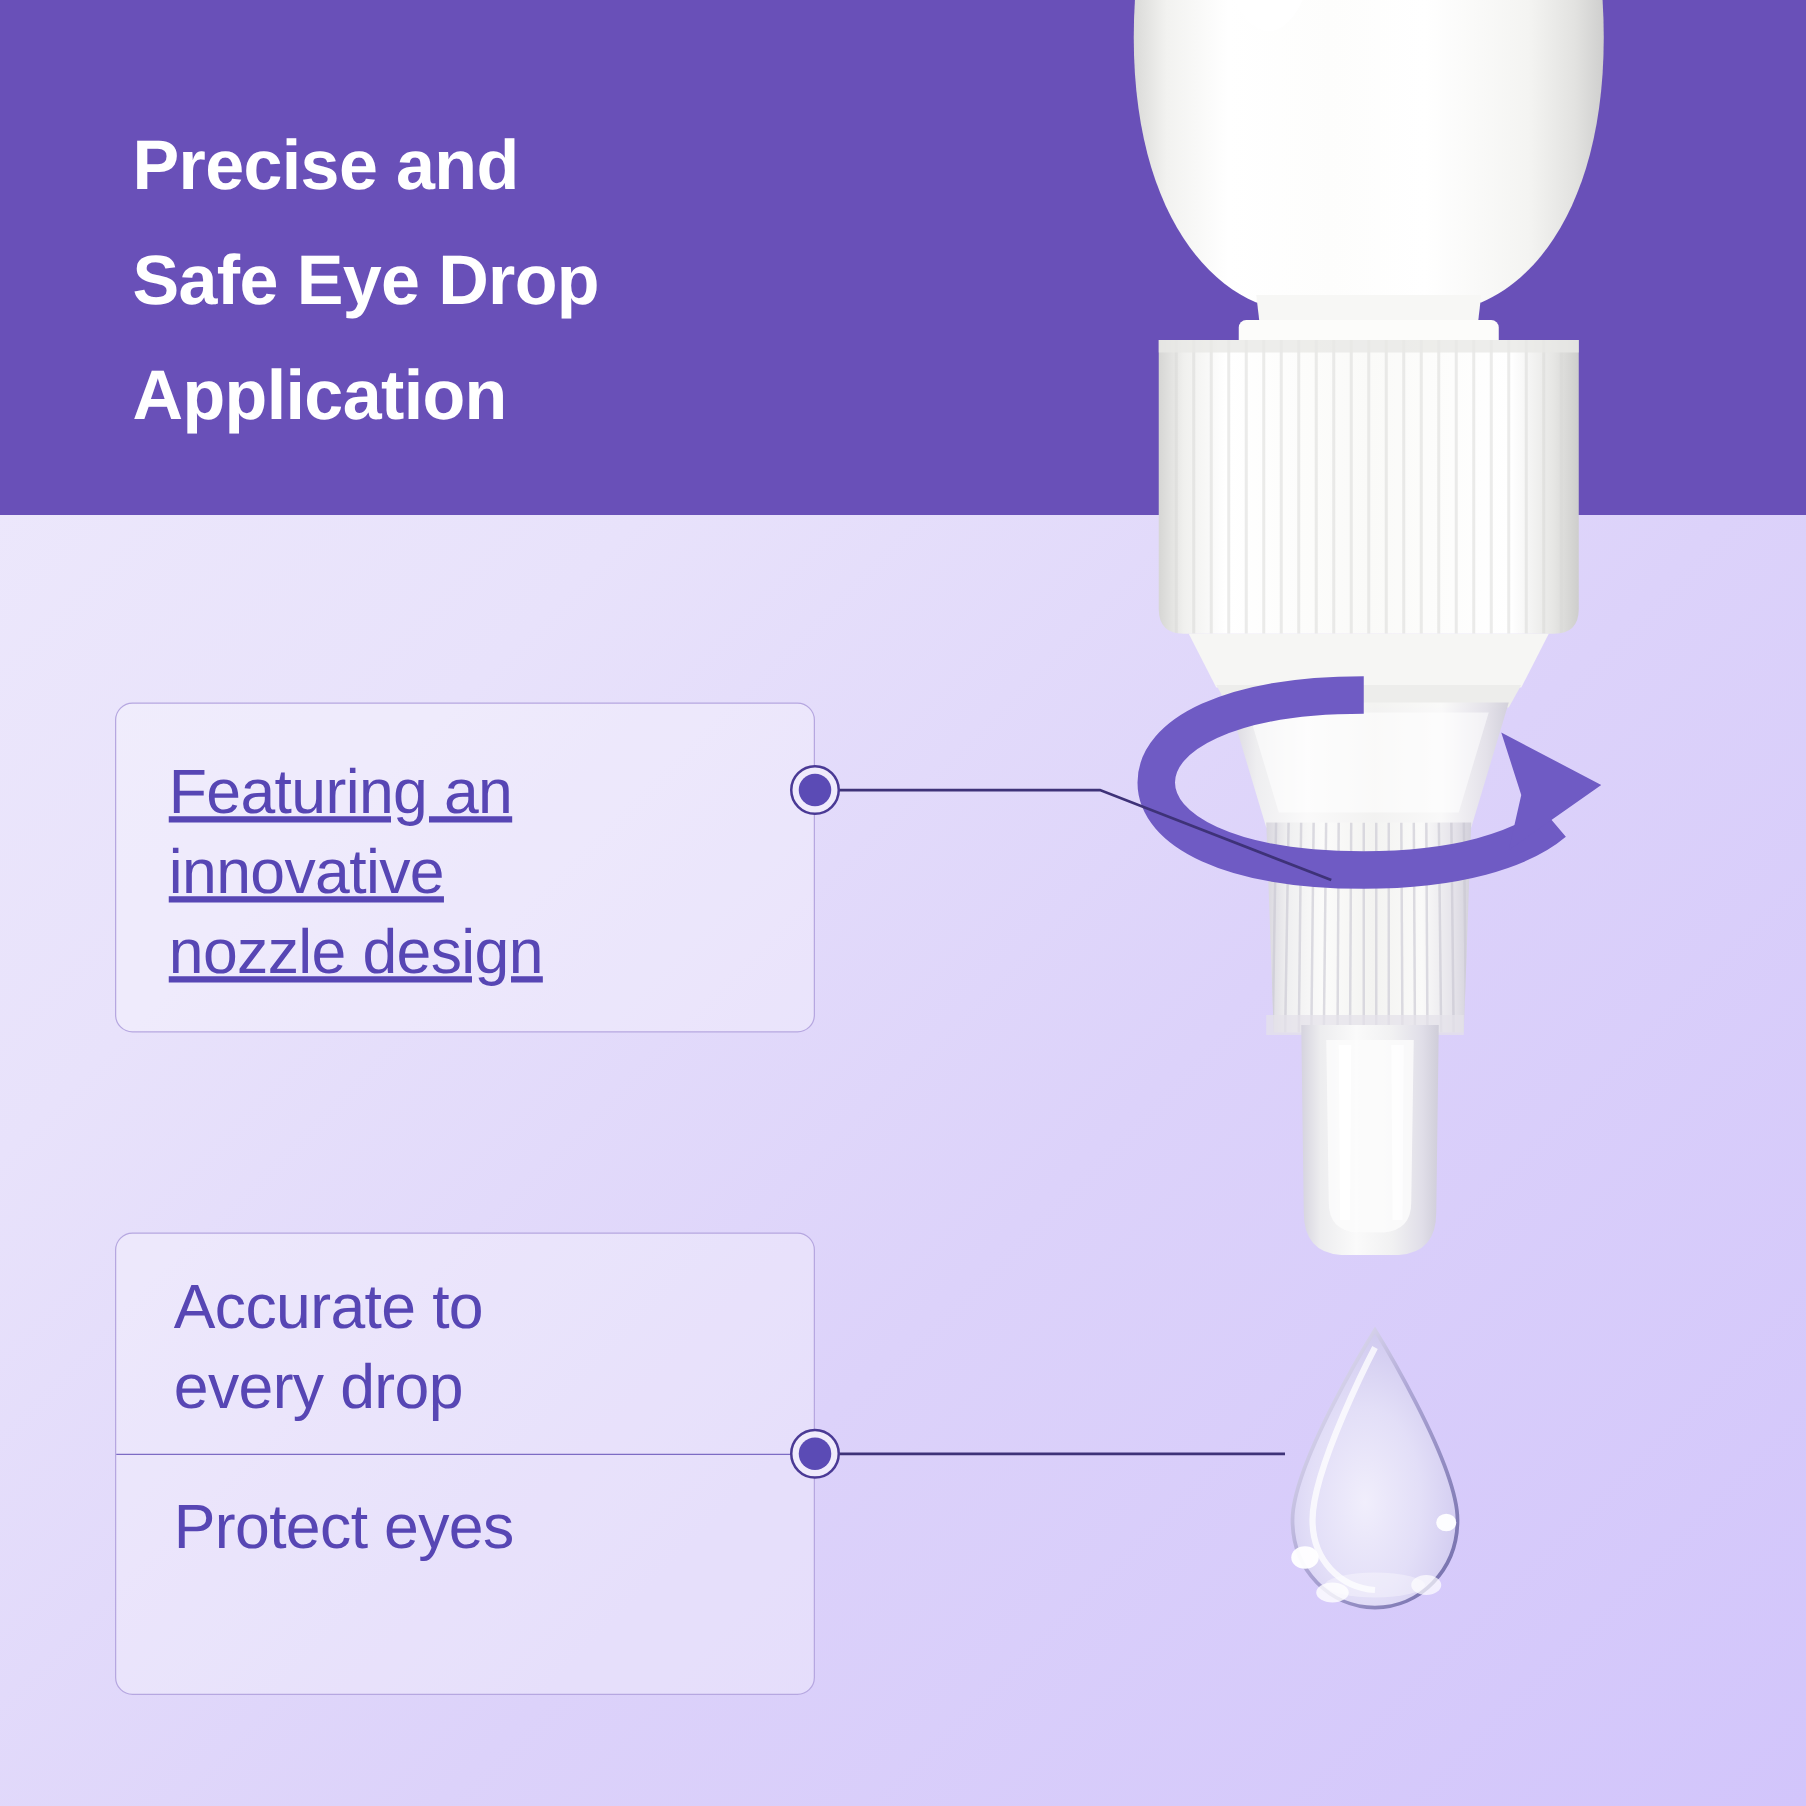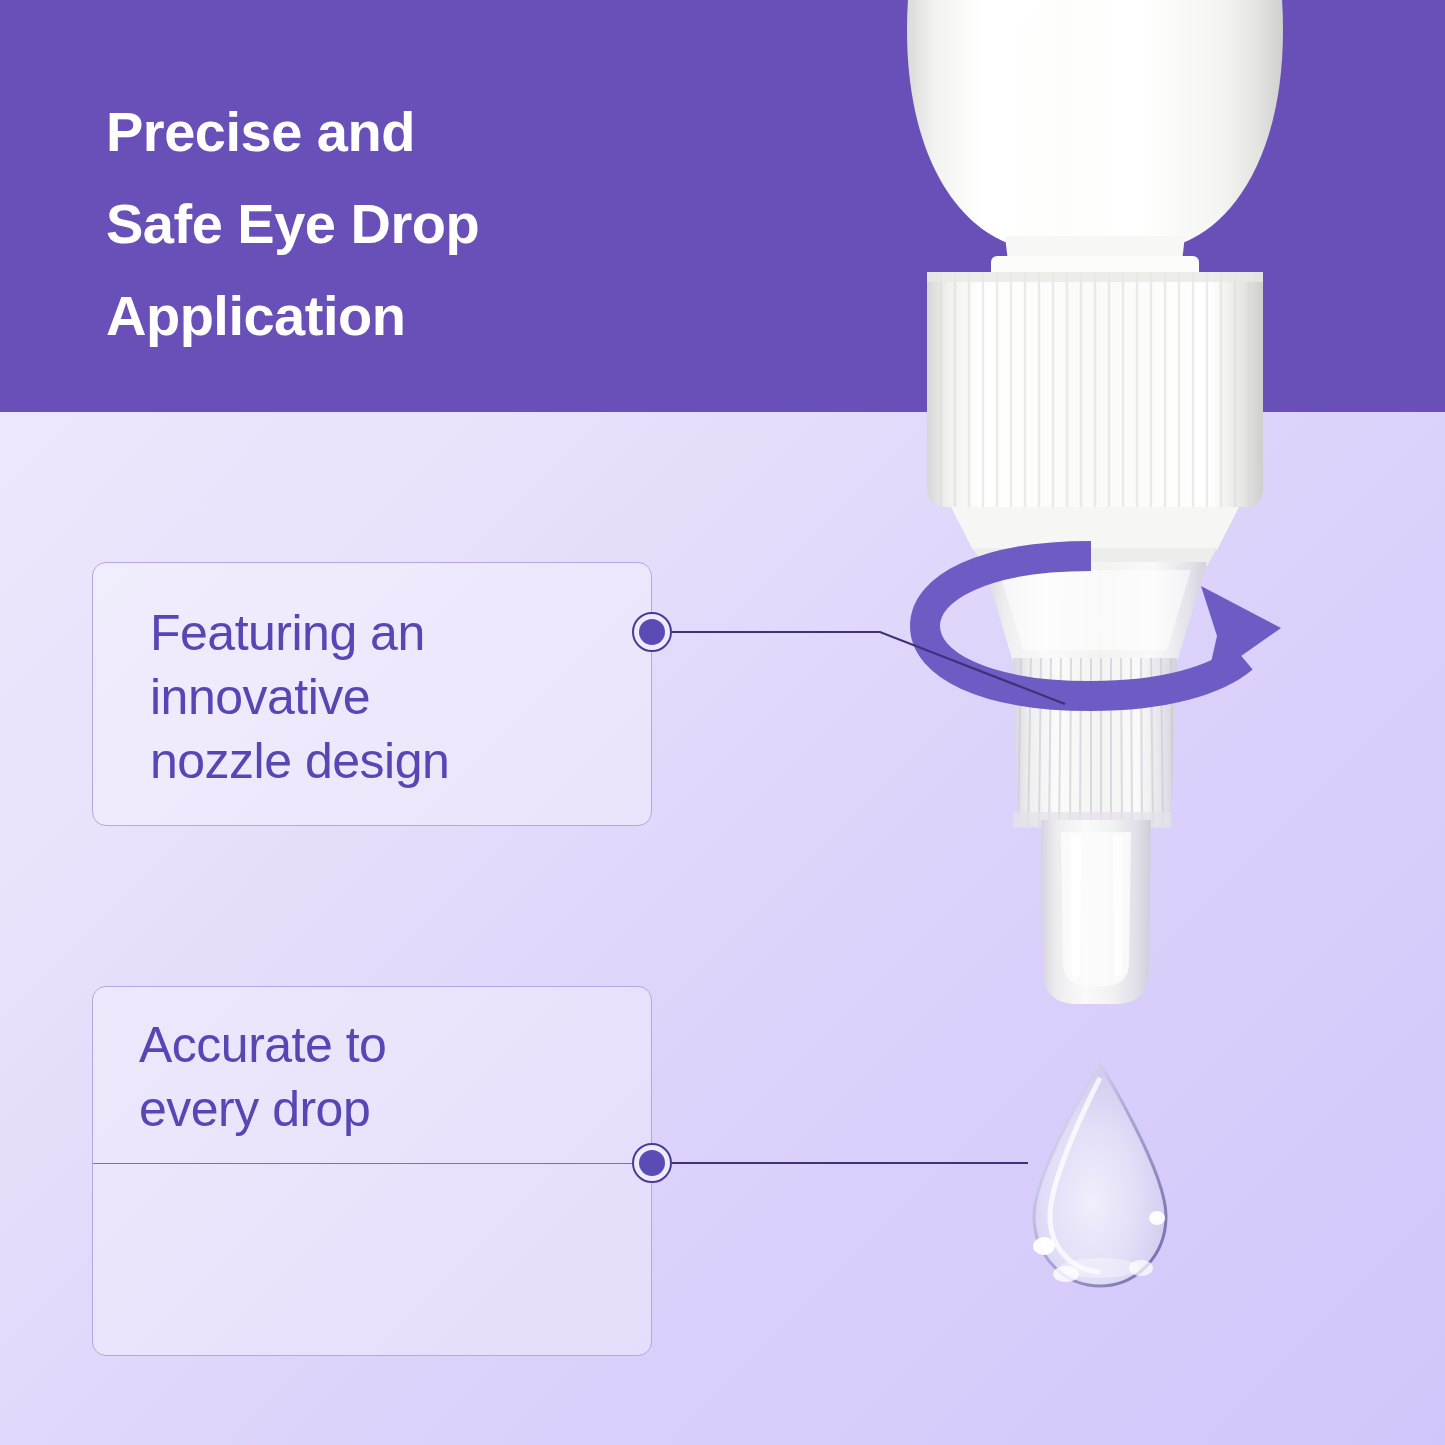--- a/index.html
+++ b/index.html
@@ -97,25 +97,26 @@
     width: 560px;
     height: 370px;
   }
   .callout-text {
     position: absolute;
     color: #5746B4;
     font-weight: 500;
     white-space: pre-line;
   }
   .c1-text {
-    left: 57px;
+    left: 42px;
     top: 38px;
     font-size: 50px;
     line-height: 64px;
     letter-spacing: -0.5px;
+    text-decoration: underline;
   }
   .c2-text-a {
     left: 46px;
     top: 26px;
     font-size: 50px;
     line-height: 64px;
     letter-spacing: -0.5px;
   }
   .c2-divider {
     position: absolute;
@@ -344,16 +345,17 @@
     <div class="callout-text c1-text">Featuring an
 innovative
 nozzle design</div>
   </div>
   <div class="dot dot-1"></div>
 
   <div class="callout callout-2">
     <div class="callout-text c2-text-a">Accurate to
 every drop</div>
     <div class="c2-divider"></div>
+    <div class="callout-text c2-text-b">Protect eyes</div>
   </div>
   <div class="dot dot-2"></div>
 
 </div>
 
 </body></html>

